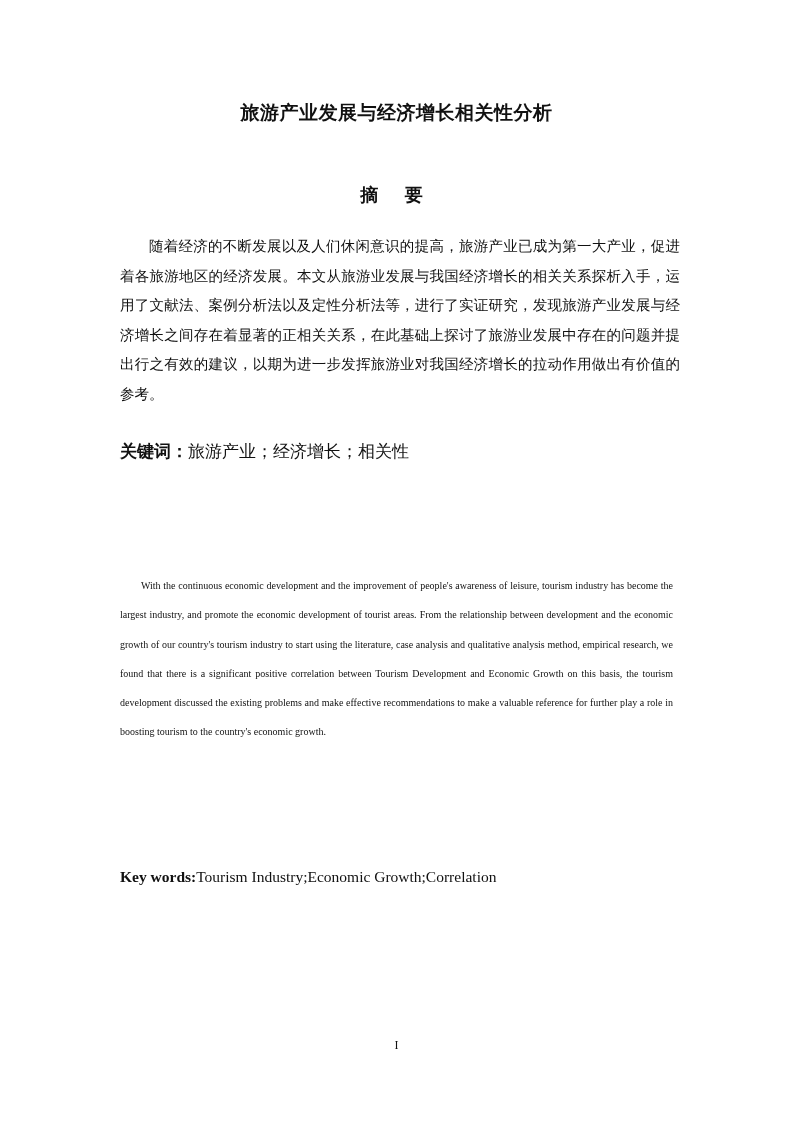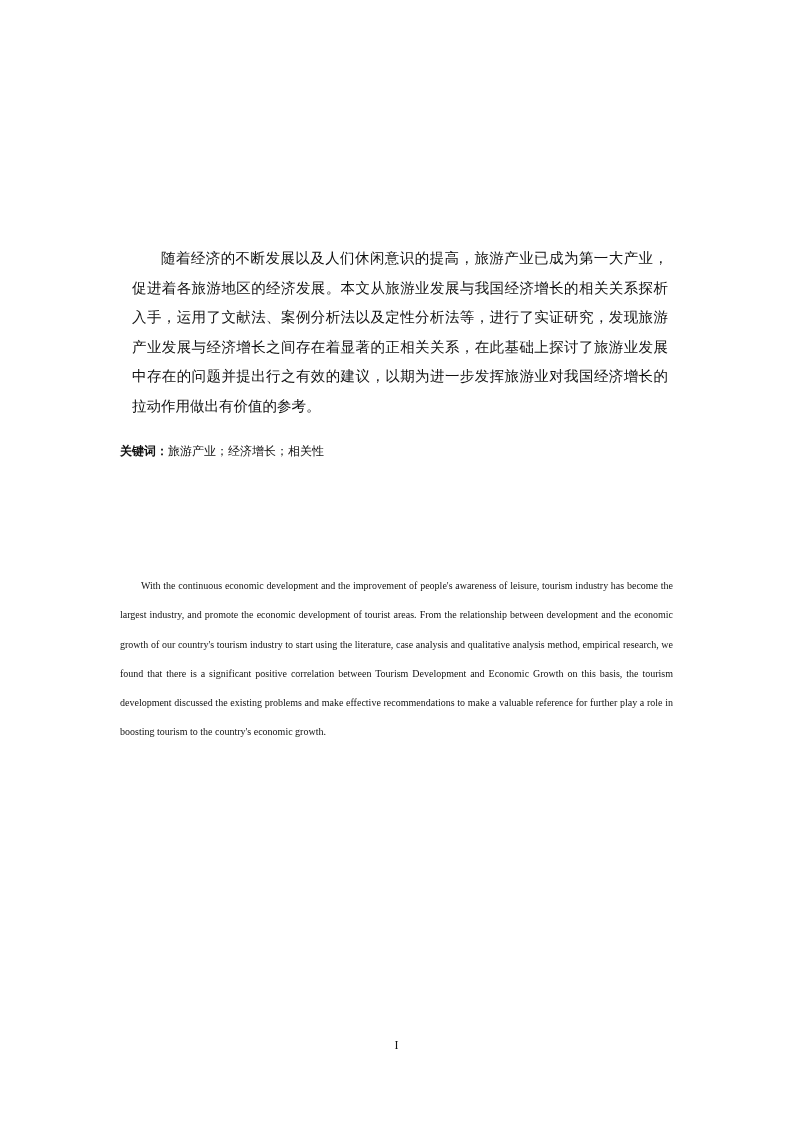--- a/index.html
+++ b/index.html
@@ -11,24 +11,24 @@
   }
   .abs-cn-heading {
     position: absolute; top: 183px; left: 0; width: 793px; text-align: center;
     font-family: "DejaVu Sans", sans-serif; font-weight: bold; font-size: 18px; letter-spacing: 10px;
   }
   .cn-body {
     position: absolute; top: 232px; left: 120px; width: 560px;
     font-family: "DejaVu Sans", sans-serif; font-size: 14.5px; line-height: 29.5px;
     text-align: justify; margin: 0;
   }
-  .cn-body p { margin: 12px; text-indent: 2em; }
+  .cn-body p { margin: 0; text-indent: 2em; }
   .cn-keywords {
     position: absolute; top: 440px; left: 120px; width: 560px;
-    font-family: "DejaVu Sans", sans-serif; font-size: 12px; line-height: 22px;
+    font-family: "DejaVu Sans", sans-serif; font-size: 17px; line-height: 22px;
   }
   .cn-keywords .kw-label { font-weight: bold; }
   .abs-en-heading {
     position: absolute; top: 521px; left: 0; width: 793px; text-align: center;
     font-family: "Liberation Serif", serif; font-weight: bold; font-size: 18px;
   }
   .en-body {
     position: absolute; top: 571px; left: 120px; width: 553px;
     font-family: "Liberation Serif", serif; font-size: 10px; line-height: 29.3px;
     text-align: justify; margin: 0;
@@ -41,30 +41,35 @@
   .en-keywords .kw-label { font-weight: bold; }
   .page-number {
     position: absolute; top: 1038px; left: 0; width: 793px; text-align: center;
     font-family: "Liberation Serif", serif; font-size: 12px;
   }
 </style>
 </head>
 <body>
 
 <div class="page">
+  <div class="title">旅游产业发展与经济增长相关性分析</div>
 
+  <div class="abs-cn-heading">摘 要</div>
 
   <div class="cn-body">
     <p>随着经济的不断发展以及人们休闲意识的提高，旅游产业已成为第一大产业，促进着各旅游地区的经济发展。本文从旅游业发展与我国经济增长的相关关系探析入手，运用了文献法、案例分析法以及定性分析法等，进行了实证研究，发现旅游产业发展与经济增长之间存在着显著的正相关关系，在此基础上探讨了旅游业发展中存在的问题并提出行之有效的建议，以期为进一步发挥旅游业对我国经济增长的拉动作用做出有价值的参考。</p>
   </div>
 
   <div class="cn-keywords">
     <span class="kw-label">关键词：</span><span>旅游产业；经济增长；相关性</span>
   </div>
 
 
   <div class="en-body">
     <p>With the continuous economic development and the improvement of people's awareness of leisure, tourism industry has become the largest industry, and promote the economic development of tourist areas. From the relationship between development and the economic growth of our country's tourism industry to start using the literature, case analysis and qualitative analysis method, empirical research, we found that there is a significant positive correlation between Tourism Development and Economic Growth on this basis, the tourism development discussed the existing problems and make effective recommendations to make a valuable reference for further play a role in boosting tourism to the country's economic growth.</p>
   </div>
 
+  <div class="en-keywords">
+    <span class="kw-label">Key words:</span><span>Tourism Industry;Economic Growth;Correlation</span>
+  </div>
 
   <div class="page-number">I</div>
 </div>
 
 </body></html>

